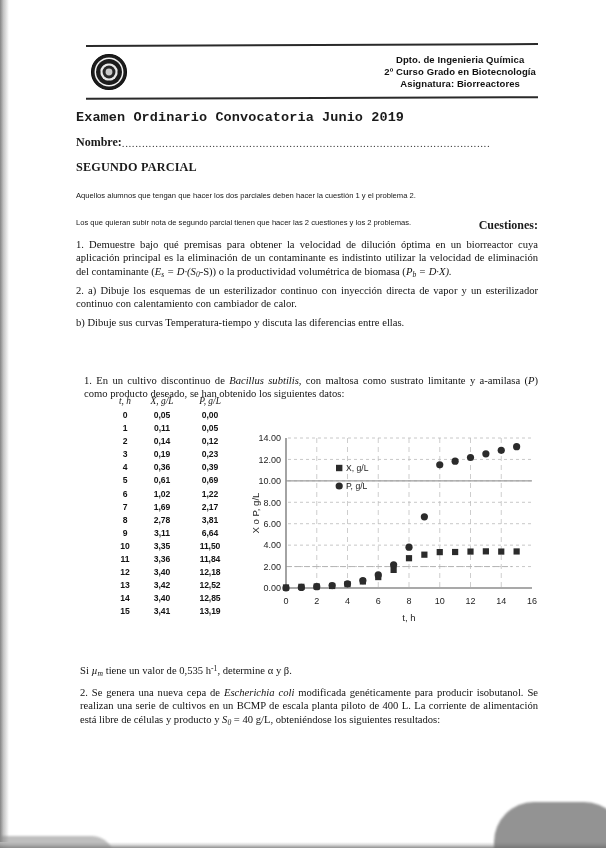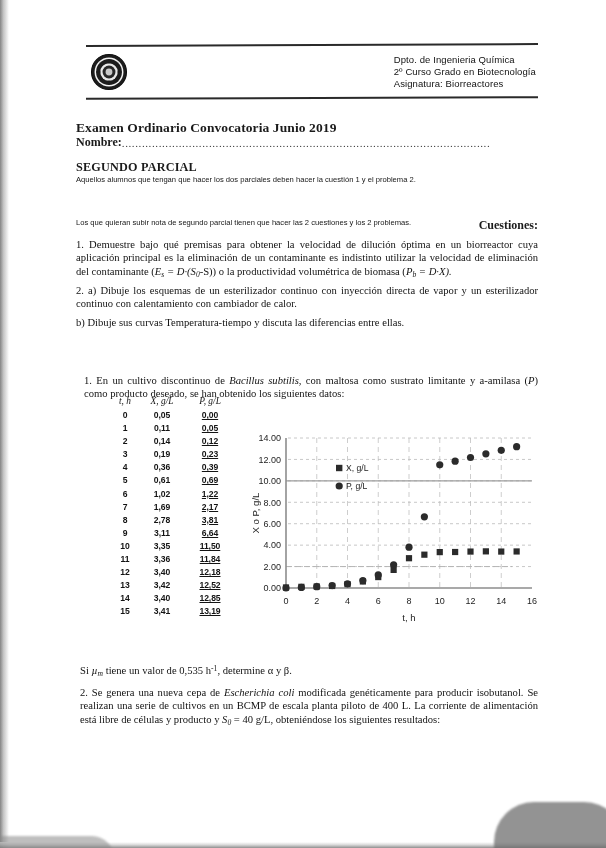--- a/index.html
+++ b/index.html
@@ -69,23 +69,23 @@
     align-items: center;
     justify-content: space-between;
     min-height: 44px;
   }
   #seal {
     width: 38px; height: 38px;
     flex: 0 0 38px;
     margin-left: 4px;
   }
   #dept-lines {
-    text-align: left;
+    text-align: center;
     font-family: "Liberation Sans", sans-serif;
-    font-weight: normal;
+    font-weight: bold;
     font-size: 9.5px;
     line-height: 12px;
     letter-spacing: .1px;
     color: #111;
     padding-right: 2px;
   }
 
   
   .body-wrap {
     position: absolute;
@@ -160,21 +160,21 @@
   }
   #data-table td {
     text-align: center;
     padding: 0px 0 0px 0;
     line-height: 13.1px;
     font-weight: bold;
     letter-spacing: -0.1px;
   }
   #data-table td.col-t { width: 26px; }
   #data-table td.col-x { width: 48px; }
-  #data-table td.col-p { width: 48px; text-decoration: underline; }
+  #data-table td.col-p { width: 48px; }
   #data-table th.col-t { width: 26px; }
   #data-table th.col-x { width: 48px; }
   #data-table th.col-p { width: 48px; }
 
   
   #chart-box {
     position: absolute;
     left: 248px;
     top: 428px;
     width: 292px;
@@ -246,29 +246,29 @@
       </svg>
       <div id="dept-lines">
         <div>Dpto. de Ingenieria Química</div>
         <div>2º Curso Grado en Biotecnología</div>
         <div>Asignatura: Biorreactores</div>
       </div>
     </div>
     <div class="rule-bottom"></div>
   </div>
 
-  <div class="body-wrap exam-title" style="top:120px;">Examen Ordinario Convocatoria Junio 2019</div>
+  <div class="body-wrap exam-title" style="top:110px;font-family:Liberation Mono, monospace;">Examen Ordinario Convocatoria Junio 2019</div>
 
   <div class="body-wrap section-head" style="top:160px;">SEGUNDO PARCIAL</div>
 
   <div class="body-wrap name-row" style="top:135px;">
     <span>Nombre:</span>
     <span class="dots">..............................................................................................................</span>
   </div>
-  <div class="body-wrap note-line" style="top:175px;">Aquellos alumnos que tengan que hacer los dos parciales deben hacer la cuestión 1 y el problema 2.</div>
+  <div class="body-wrap note-line" style="top:191px;">Aquellos alumnos que tengan que hacer los dos parciales deben hacer la cuestión 1 y el problema 2.</div>
   <div class="body-wrap note-line" style="top:186px;margin-top:32px;">Los que quieran subir nota de segundo parcial tienen que hacer las 2 cuestiones y los 2 problemas.</div>
 
   <div class="body-wrap q-head" style="top:218px;">Cuestiones:</div>
 
   <div class="body-wrap para" style="top:238px;">
     <span>1. Demuestre bajo qué premisas para obtener la velocidad de dilución óptima en un biorreactor cuya aplicación principal es la eliminación de un contaminante es indistinto utilizar la velocidad de eliminación del contaminante (</span><span class="it">E</span><span class="sub">s</span><span class="it"> = D·(S</span><span class="sub">0</span><span>-S)) o la productividad volumétrica de biomasa (</span><span class="it">P</span><span class="sub">b</span><span class="it"> = D·X).</span>
   </div>
 
   <div class="body-wrap para" style="top:284px;">2. a) Dibuje los esquemas de un esterilizador continuo con inyección directa de vapor y un esterilizador continuo con calentamiento con cambiador de calor.</div>
   <div class="body-wrap para" style="top:316px;">b) Dibuje sus curvas Temperatura-tiempo y discuta las diferencias entre ellas.</div>

